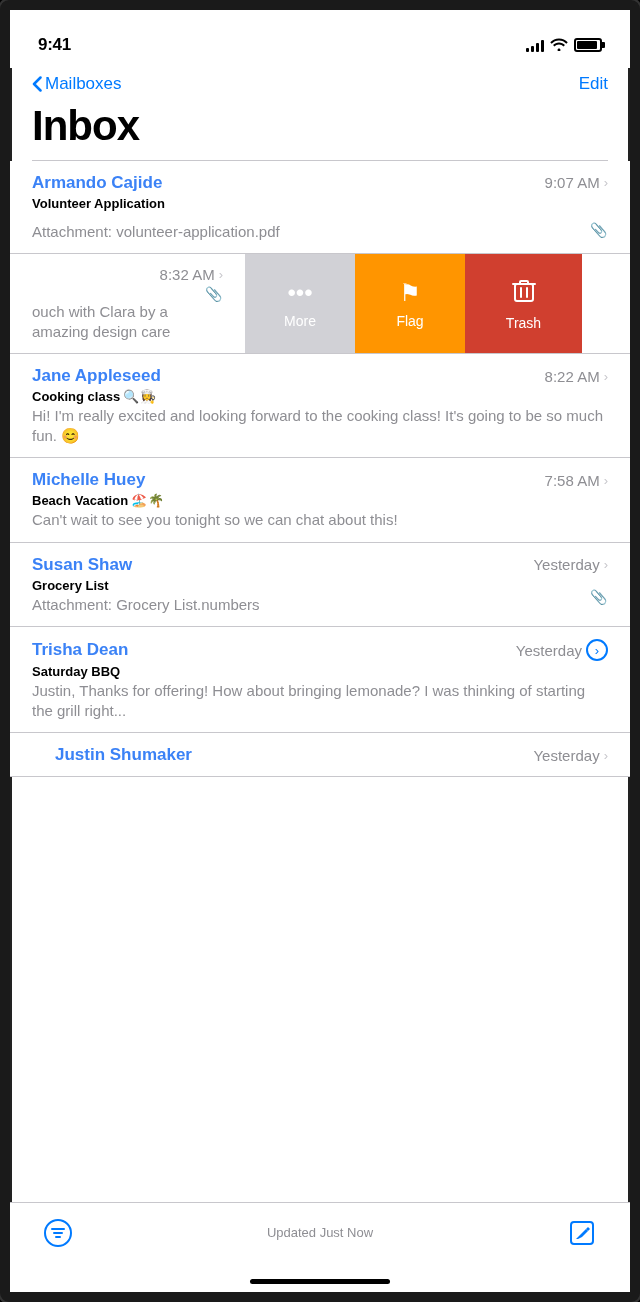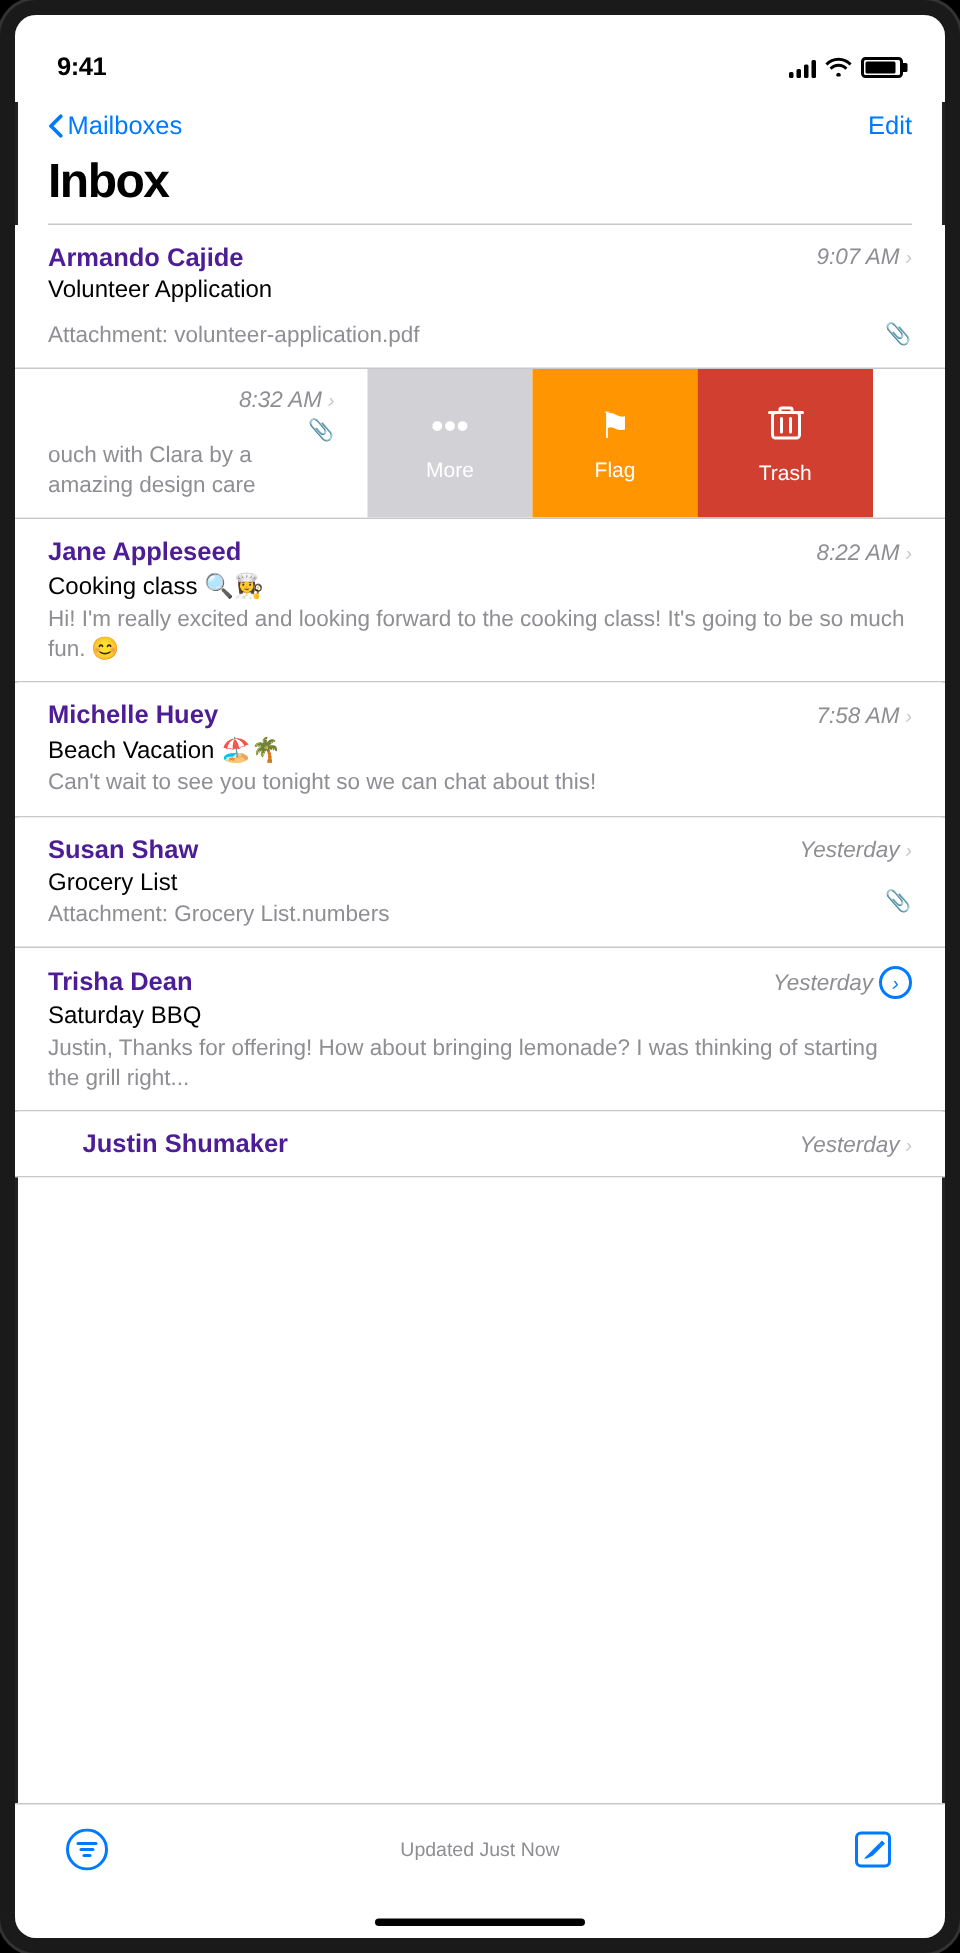--- a/index.html
+++ b/index.html
@@ -10,21 +10,21 @@
       justify-content: center;
       align-items: center;
       min-height: 100vh;
       font-family: -apple-system, 'Helvetica Neue', Arial, sans-serif;
     }
 
     .phone-frame {
       width: 640px;
       height: 1302px;
       background: #fff;
-      border-radius: 24px;
+      border-radius: 9px;
       position: relative;
       overflow: hidden;
       border: 10px solid #1a1a1a;
       box-shadow: 0 0 0 2px #333, inset 0 0 0 2px #222;
     }
 
     
     .status-bar {
       height: 58px;
       background: #fff;
@@ -128,21 +128,21 @@
       color: #007AFF;
       font-size: 17px;
     }
 
     
     .inbox-header {
       padding: 4px 22px 10px;
     }
 
     .inbox-title {
-      font-size: 32px;
+      font-size: 42px;
       font-weight: 800;
       color: #000;
       letter-spacing: -1px;
     }
 
     
     .divider {
       height: 0.5px;
       background: #C8C7CC;
       margin: 0 22px;
@@ -163,40 +163,39 @@
     .email-header-row {
       display: flex;
       justify-content: space-between;
       align-items: center;
       margin-bottom: 3px;
     }
 
     .email-sender {
       font-size: 17px;
       font-weight: 700;
-      color: #4c1d95;
+      color: #3b82f6;
     }
 
     .email-time {
       display: flex;
       align-items: center;
       gap: 4px;
       color: #8E8E93;
       font-size: 15px;
-      font-style: italic;
     }
 
     .email-time .chevron {
       color: #C8C7CC;
       font-size: 13px;
     }
 
     .email-subject {
-      font-size: 16px;
-      font-weight: 400;
+      font-size: 13px;
+      font-weight: 700;
       color: #000;
       margin-bottom: 2px;
     }
 
     .email-preview {
       font-size: 15px;
       color: #8E8E93;
       line-height: 1.3;
       overflow: hidden;
       display: -webkit-box;

